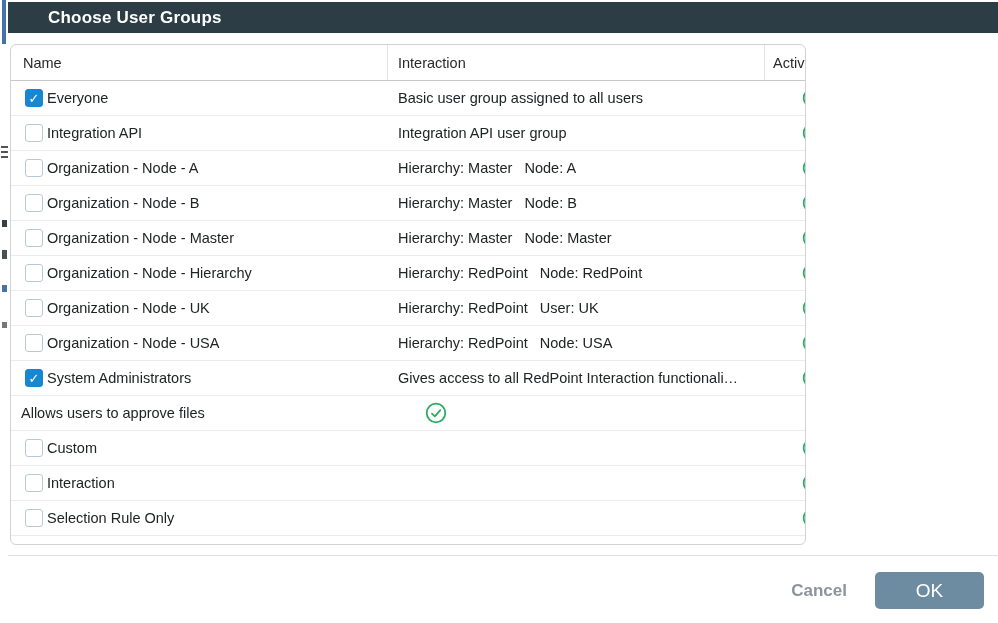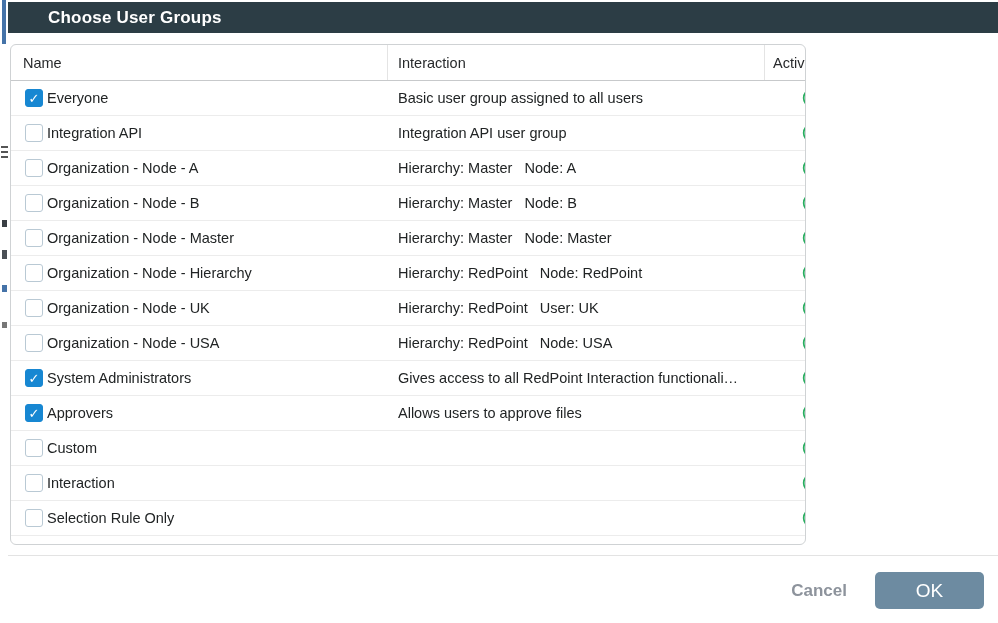--- a/index.html
+++ b/index.html
@@ -266,24 +266,20 @@
         <svg width="22" height="22" viewBox="0 0 22 22">
           <circle cx="11" cy="11" r="9.3" fill="none" stroke="#28ad5f" stroke-width="1.8"></circle>
           <path d="M7 11.6 L9.8 14.3 L15.3 8.2" fill="none" stroke="#28ad5f" stroke-width="1.8" stroke-linecap="round" stroke-linejoin="round"></path>
         </svg>
       </span>
     </div>
     <div class="cell cell-extra"></div>
   </div>
 
   <div class="row">
-    <div class="cell cell-name">
-      <span class="checkbox checked"></span>
-      <span>Approvers</span>
-    </div>
     <div class="cell cell-desc">Allows users to approve files</div>
     <div class="cell cell-active">
       <span class="active-icon">
         <svg width="22" height="22" viewBox="0 0 22 22">
           <circle cx="11" cy="11" r="9.3" fill="none" stroke="#28ad5f" stroke-width="1.8"></circle>
           <path d="M7 11.6 L9.8 14.3 L15.3 8.2" fill="none" stroke="#28ad5f" stroke-width="1.8" stroke-linecap="round" stroke-linejoin="round"></path>
         </svg>
       </span>
     </div>
     <div class="cell cell-extra"></div>

